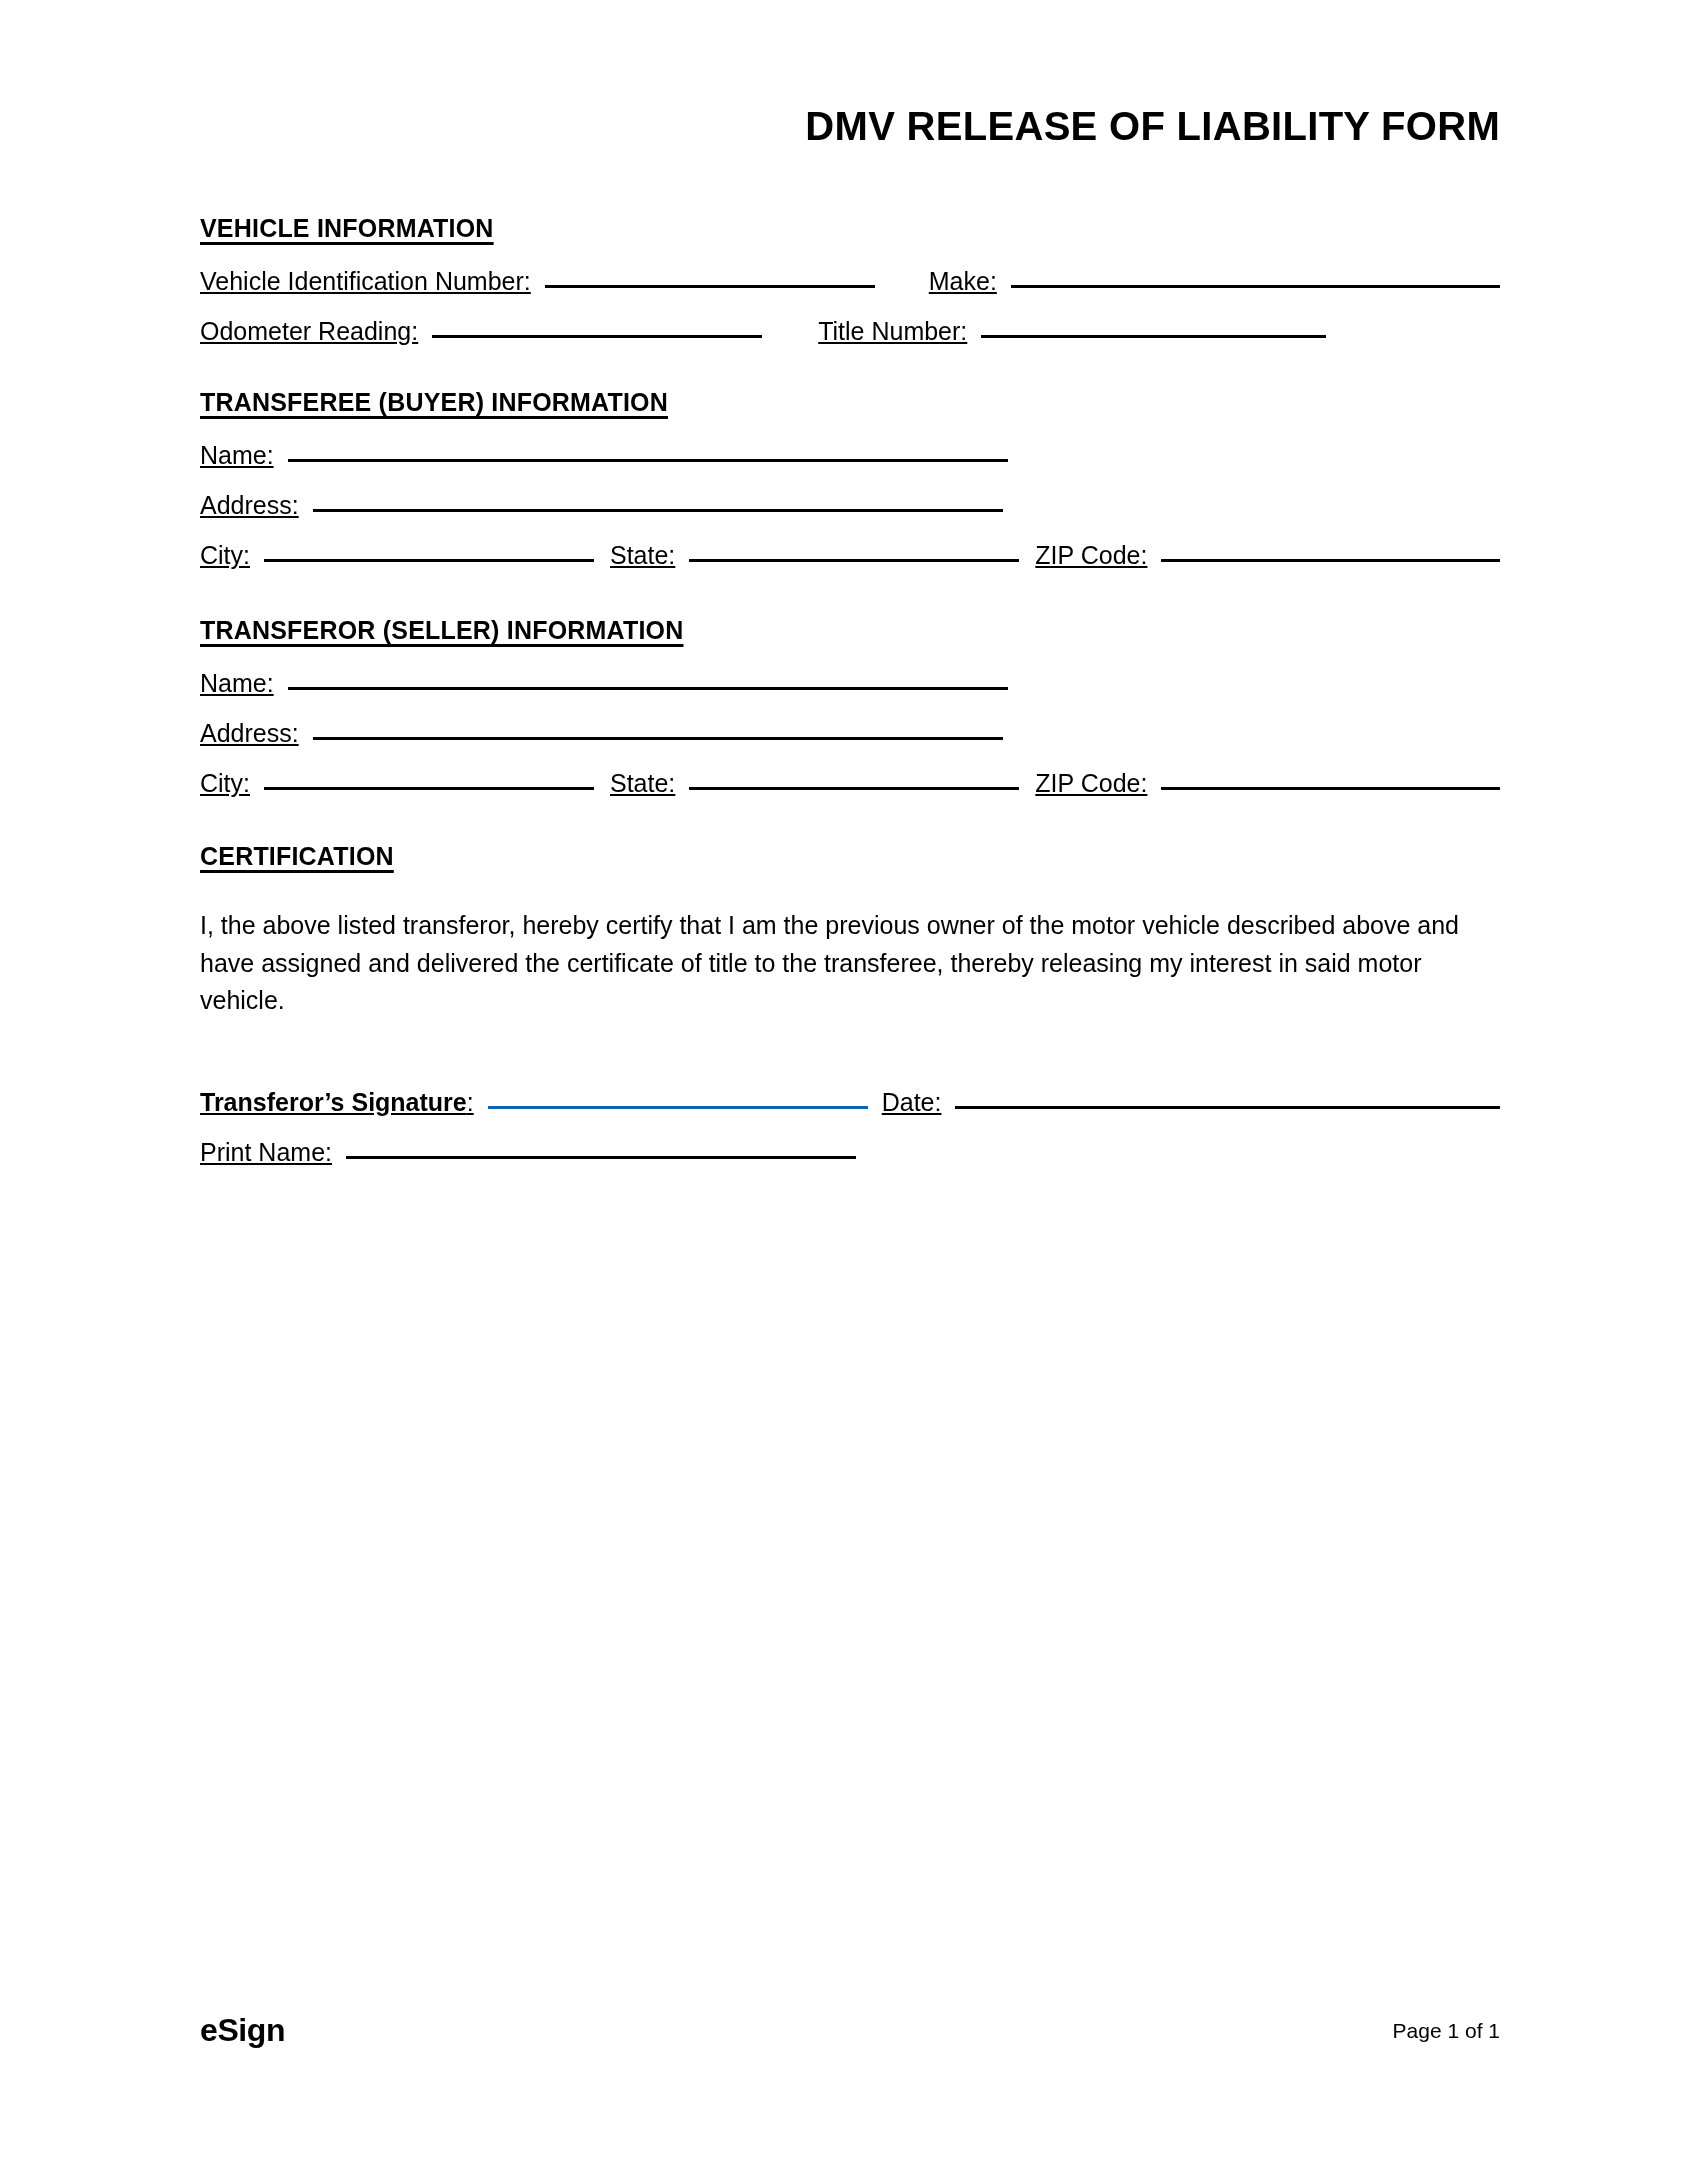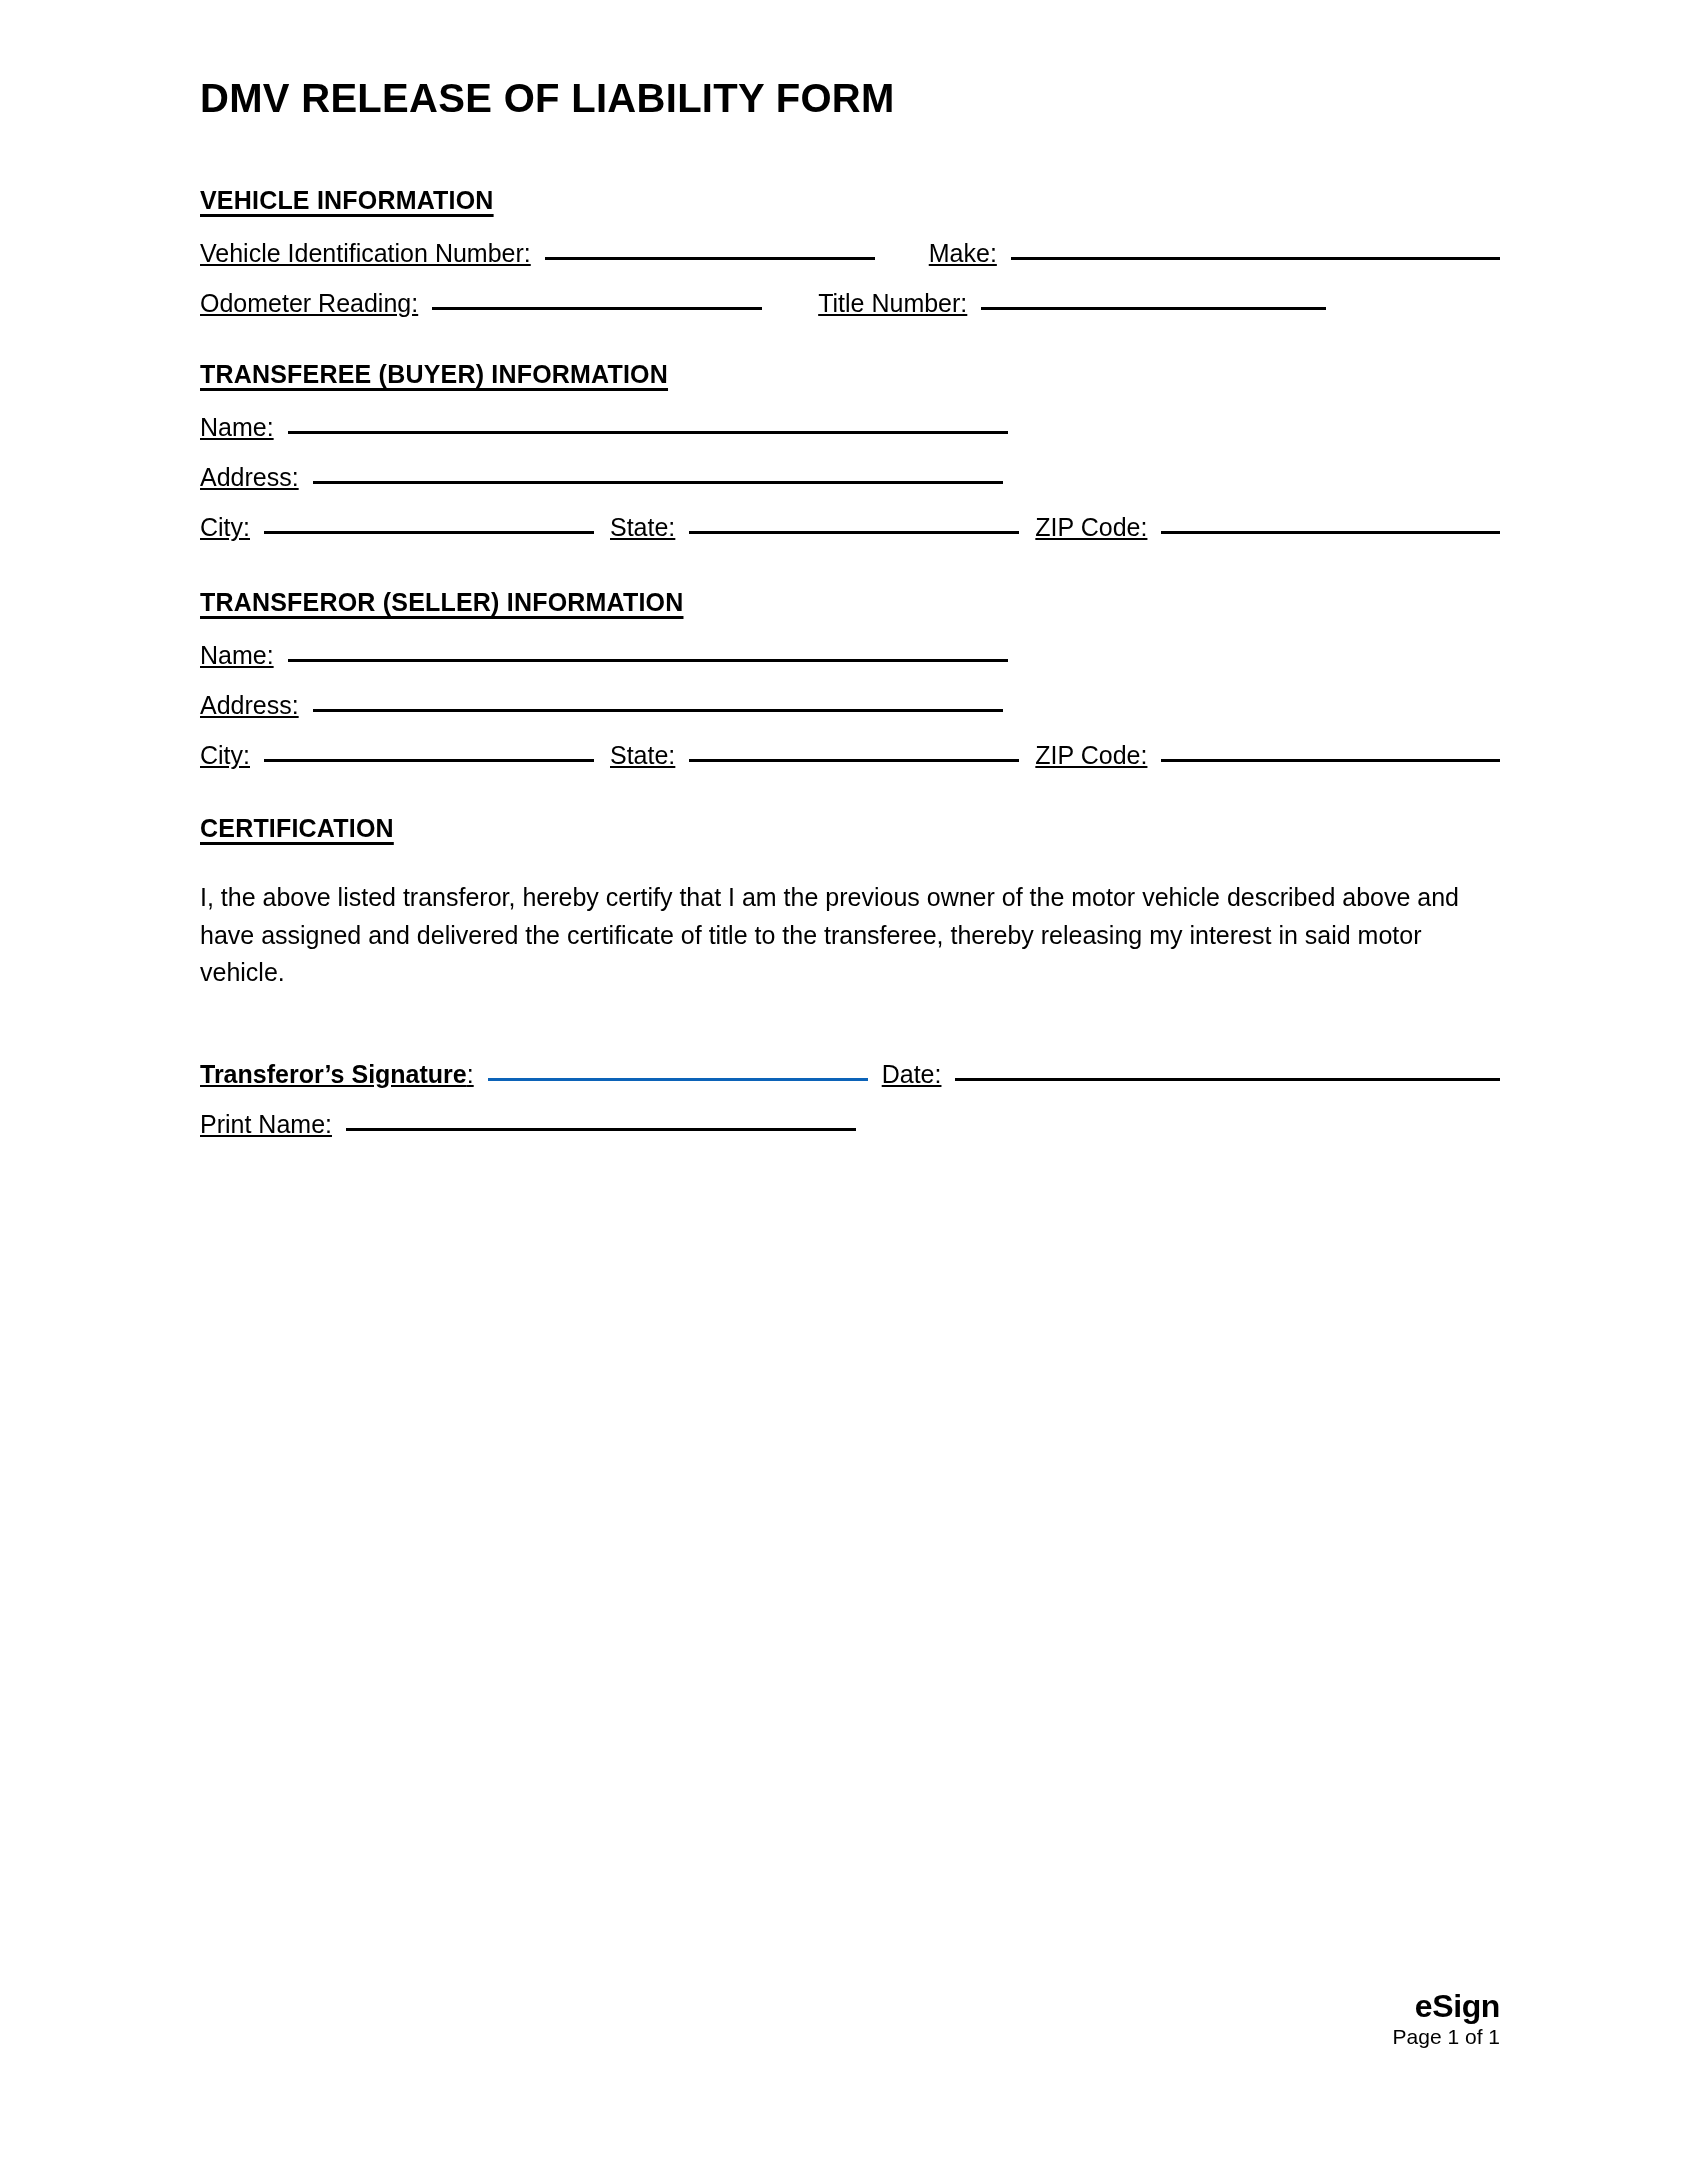--- a/index.html
+++ b/index.html
@@ -19,25 +19,25 @@
     position: relative;
     width: 1700px;
     height: 2167px;
     background: #ffffff;
     box-sizing: border-box;
     padding: 0 200px;
   }
 
   
   .doc-title {
-    text-align: left;
+    text-align: right;
     font-size: 40px;
     font-weight: bold;
     letter-spacing: 0.3px;
-    padding-top: 76px;
+    padding-top: 104px;
     line-height: 1.1;
   }
 
   
   .section-heading {
     font-size: 25px;
     font-weight: bold;
     text-decoration: underline;
     text-underline-offset: 5px;
     text-decoration-thickness: 3px;
@@ -94,23 +94,22 @@
   }
   .sig-label .colon { font-weight: normal; }
 
   
   .footer {
     position: absolute;
     left: 200px;
     right: 200px;
     bottom: 118px;
     display: flex;
-    align-items: flex-end;
+    align-items: center;
     justify-content: space-between;
-    flex-direction: column;
   }
   .brand {
     font-size: 32px;
     font-weight: bold;
     letter-spacing: -0.4px;
   }
   .page-num {
     font-size: 21px;
   }
 </style>

